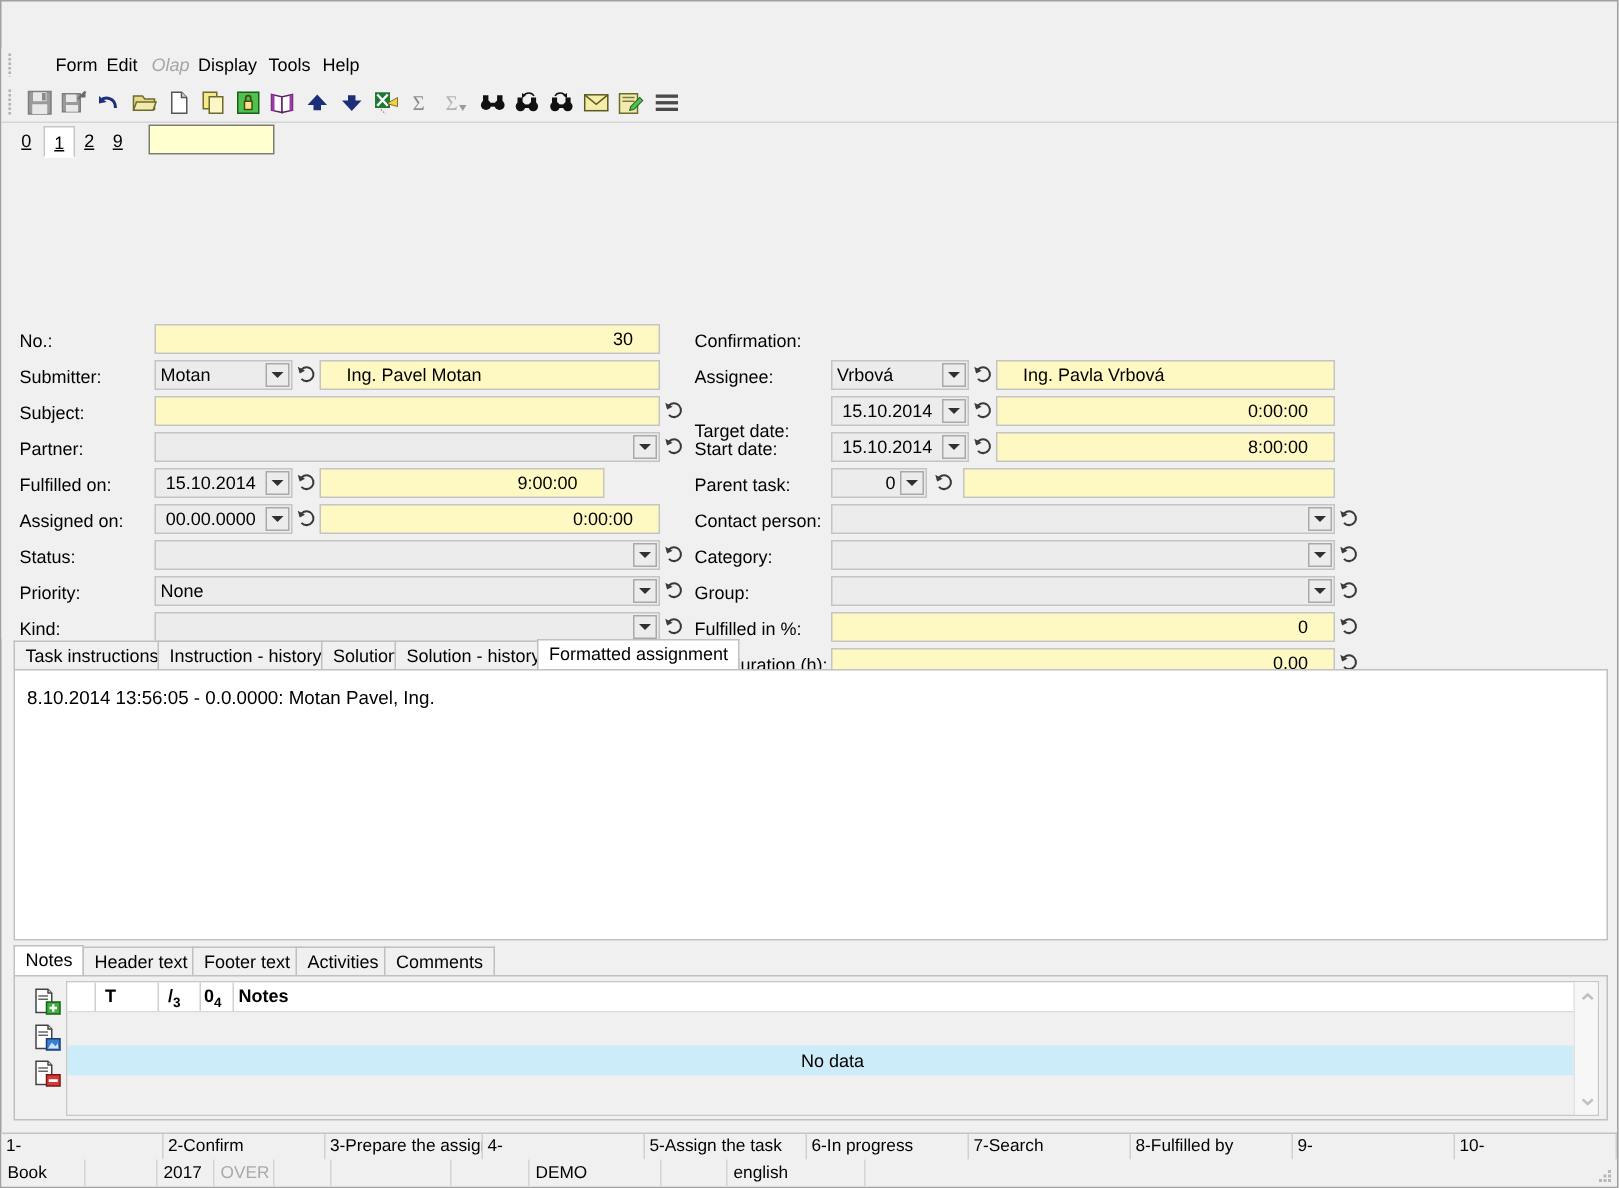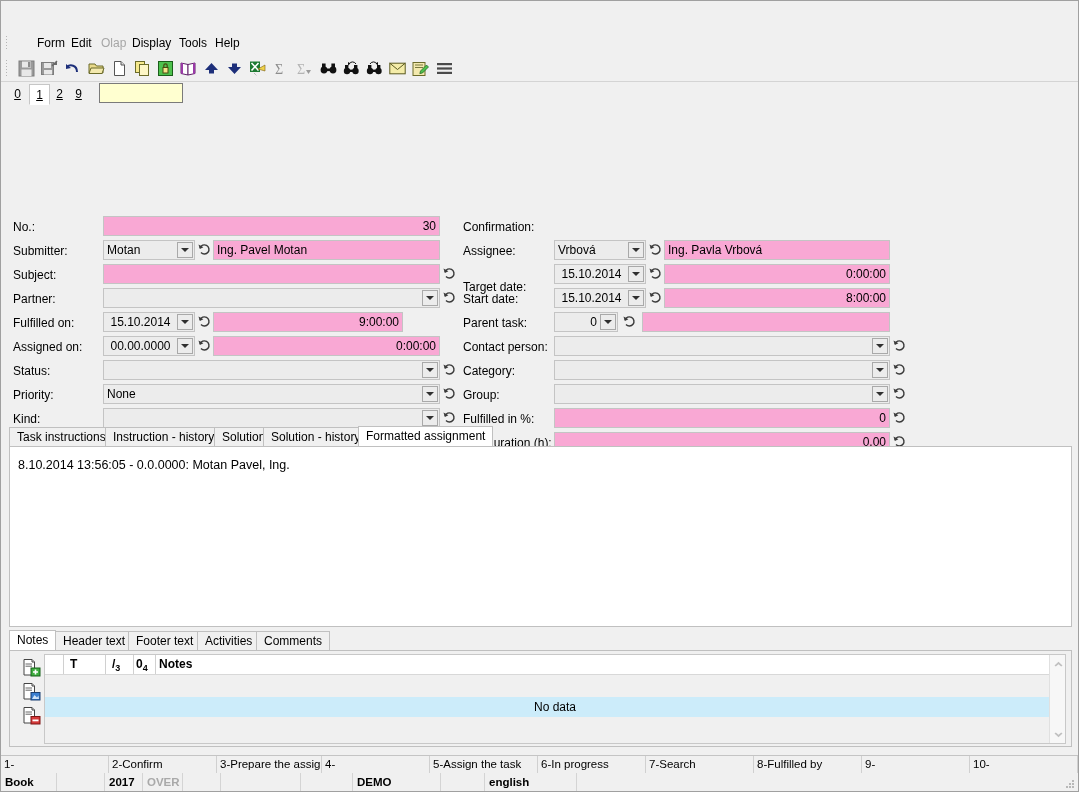--- a/index.html
+++ b/index.html
@@ -43,21 +43,21 @@
   .gripdots{
     position:absolute;left:4px;top:3px;width:3px;height:16px;
     background-image:
       radial-gradient(#b5b5b5 40%, transparent 41%);
     background-size:3px 3px;
   }
   .menu-item{
     position:absolute;top:3px;height:17px;line-height:17px;
     font-size:12px;padding:0 5px;white-space:nowrap;cursor:default;margin-left:13px;
   }
-  .menu-item.disabled{color:#a6a6a6;}
+  .menu-item.disabled{color:#a6a6a6;font-style:italic;}
 
   
   .toolbar{
     position:absolute;left:0;top:53px;width:1077px;height:28px;
     background:#f0f0f0;border-bottom:1px solid #d4d4d4;box-sizing:border-box;
   }
   .tb-grip{
     position:absolute;left:4px;top:5px;width:3px;height:18px;
     background-image:radial-gradient(#b5b5b5 40%, transparent 41%);
     background-size:3px 3px;
@@ -90,23 +90,23 @@
   .form{
     position:absolute;left:0;top:105px;width:1077px;height:320px;
     background:#f0f0f0;
   }
   .lbl{
     position:absolute;font-size:12px;color:#000;white-space:nowrap;
     line-height:16px;
   }
   .fld{
     position:absolute;height:20px;box-sizing:border-box;
-    background:#f9a8d4;border:1px solid #c4c4c4;
+    background:#fef9c3;border:1px solid #c4c4c4;
     font-size:12px;line-height:18px;color:#000;
-    padding:0 3px;white-space:nowrap;overflow:hidden;
+    padding:0 17px;white-space:nowrap;overflow:hidden;
   }
   .fld.rt{text-align:right;}
   .combo{position:absolute;height:20px;box-sizing:border-box;
     background:#ececec;border:1px solid #c4c4c4;}
   .combo .cval{
     position:absolute;left:3px;top:0;right:20px;height:18px;line-height:18px;
     font-size:12px;white-space:nowrap;overflow:hidden;
   }
   .combo .cval.rt{text-align:right;}
   .combo .cval.ctr{text-align:center;}
@@ -197,21 +197,21 @@
     position:absolute;left:0;top:754px;width:1077px;height:18px;
     background:#f0f0f0;border-top:1px solid #c4c4c4;box-sizing:border-box;
   }
   .fk{
     position:absolute;top:0;height:17px;line-height:17px;font-size:11.5px;
     padding-left:3px;box-sizing:border-box;border-right:1px solid #d0d0d0;
     white-space:nowrap;overflow:hidden;cursor:default;
   }
   .statusbar{
     position:absolute;left:0;top:772px;width:1077px;height:18px;
-    background:#f0f0f0;box-sizing:border-box;font-weight:bold;
+    background:#f0f0f0;box-sizing:border-box;
   }
   .sc{
     position:absolute;top:0;height:18px;line-height:18px;font-size:11.5px;
     padding-left:4px;box-sizing:border-box;border-right:1px solid #d4d4d4;
     white-space:nowrap;overflow:hidden;
   }
   .sc.gray{color:#a9a9a9;}
   .sc.nb{border-right:none;}
   .grip{
     position:absolute;right:3px;bottom:2px;width:11px;height:11px;

